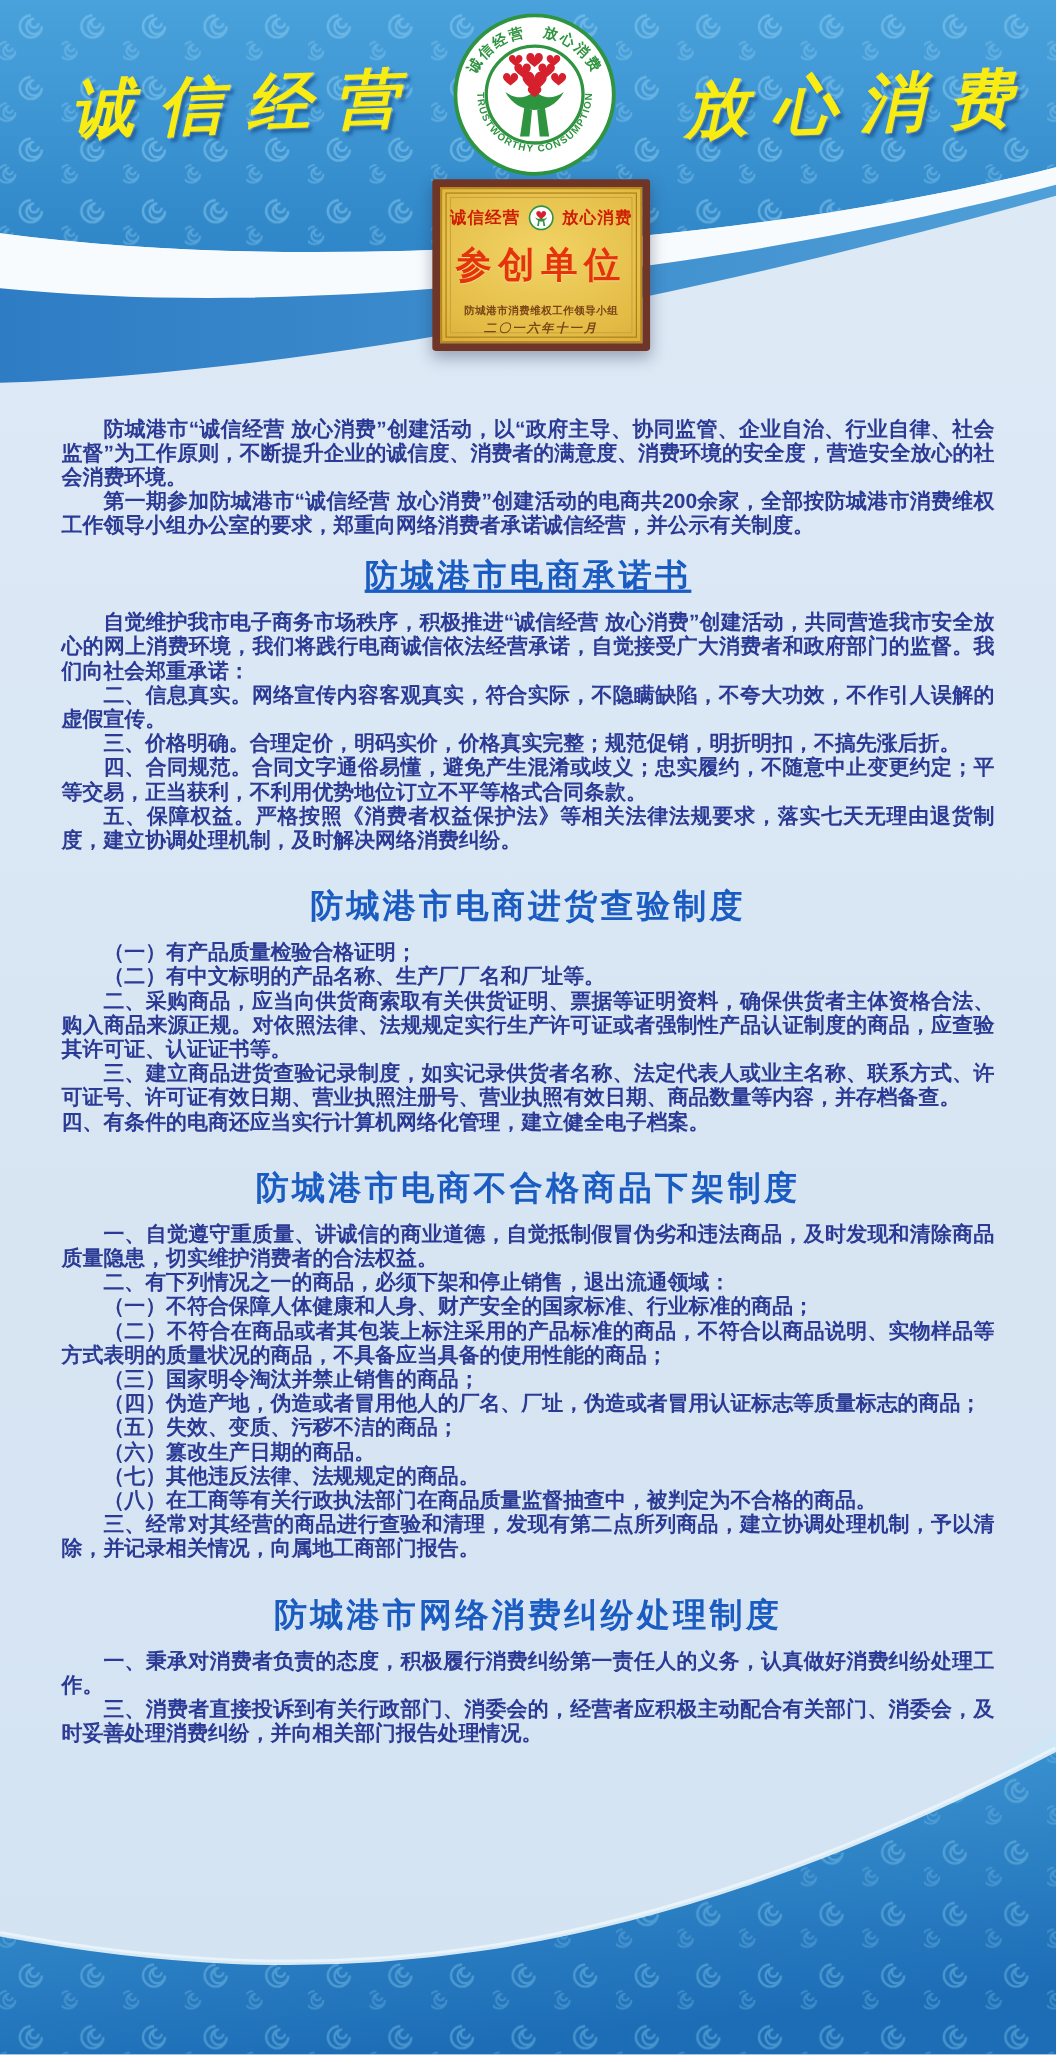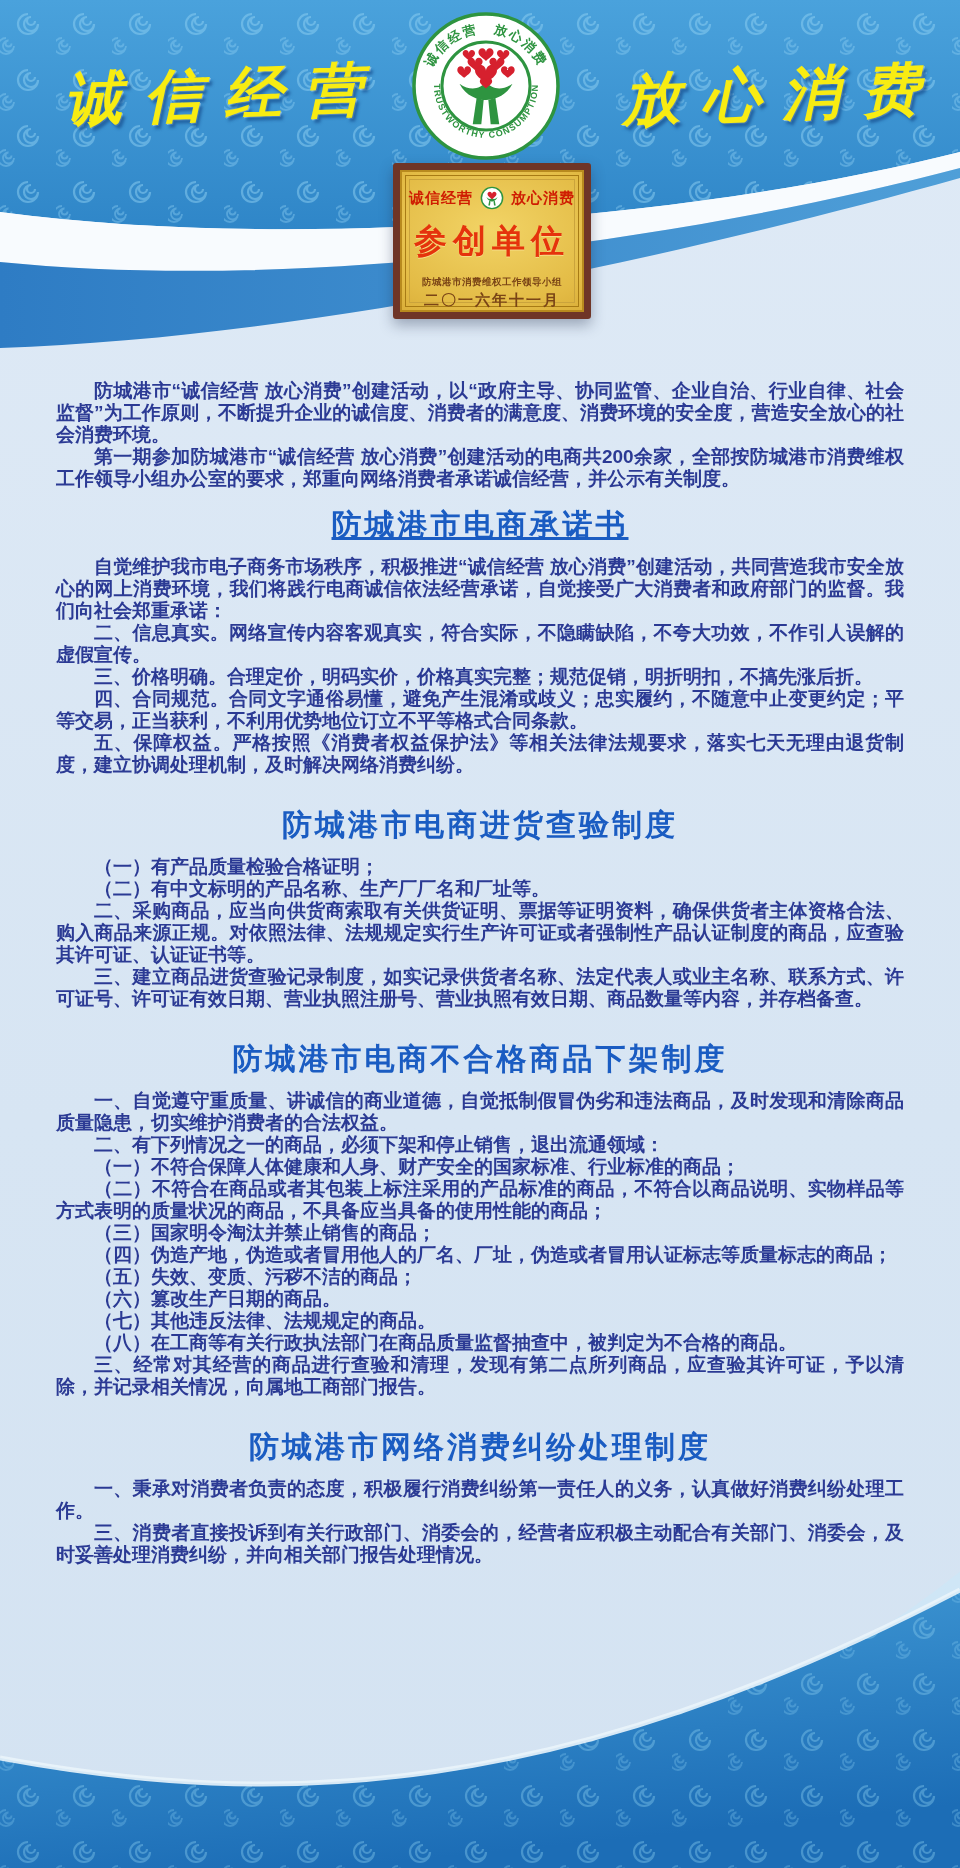--- a/index.html
+++ b/index.html
@@ -30,21 +30,21 @@
     box-shadow:0 6px 14px rgba(30,40,70,.35), inset 0 0 0 2px #b88a1e;
   }
   .plaque-frame { position:absolute; inset:5px; border:1px solid #a87b14; pointer-events:none; }
   .plaque-frame::after { content:""; position:absolute; inset:3px; border:1px solid #caa33c; }
   .plaque-body { position:relative; height:100%; display:flex; flex-direction:column; align-items:center; }
   .plaque-row { display:flex; align-items:center; justify-content:center; gap:7px; margin-top:16px;
     color:#cf1d02; font-weight:bold; font-size:15px; letter-spacing:1px; }
   .plaque-main { margin-top:9px; font-size:33px; font-weight:bold; color:#e5330c; letter-spacing:6px;
     text-shadow:0 1px 0 #f6dd87; }
   .plaque-issuer { margin-top:12px; font-size:9.5px; font-weight:bold; color:#7a4416; letter-spacing:.5px; }
-  .plaque-date { margin-top:2px; font-size:15px; font-weight:bold; color:#7a4416; letter-spacing:2px; }
+  .plaque-date { margin-top:2px; font-size:11px; font-weight:bold; color:#7a4416; letter-spacing:2px;font-style:italic; }
 
   .content {
     position:absolute; top:0; left:0; right:0; z-index:2;
     padding:380px 56px 0 56px; box-sizing:border-box;
     color:#2b3a94; font-size:19px; line-height:22px; font-weight:bold;
   }
   .content p.body { margin:0; text-indent:2em; text-align:justify; }
   .content p.body.no-indent { text-indent:0; }
   .sec-title {
     margin:30px 0 12px; font-size:30px; line-height:38px; font-weight:bold;
@@ -143,33 +143,34 @@
     <p class="body">二、信息真实。网络宣传内容客观真实，符合实际，不隐瞒缺陷，不夸大功效，不作引人误解的虚假宣传。</p>
     <p class="body">三、价格明确。合理定价，明码实价，价格真实完整；规范促销，明折明扣，不搞先涨后折。</p>
     <p class="body">四、合同规范。合同文字通俗易懂，避免产生混淆或歧义；忠实履约，不随意中止变更约定；平等交易，正当获利，不利用优势地位订立不平等格式合同条款。</p>
     <p class="body">五、保障权益。严格按照《消费者权益保护法》等相关法律法规要求，落实七天无理由退货制度，建立协调处理机制，及时解决网络消费纠纷。</p>
 
     <h2 class="sec-title">防城港市电商进货查验制度</h2>
     <p class="body">（一）有产品质量检验合格证明；</p>
     <p class="body">（二）有中文标明的产品名称、生产厂厂名和厂址等。</p>
     <p class="body">二、采购商品，应当向供货商索取有关供货证明、票据等证明资料，确保供货者主体资格合法、购入商品来源正规。对依照法律、法规规定实行生产许可证或者强制性产品认证制度的商品，应查验其许可证、认证证书等。</p>
     <p class="body">三、建立商品进货查验记录制度，如实记录供货者名称、法定代表人或业主名称、联系方式、许可证号、许可证有效日期、营业执照注册号、营业执照有效日期、商品数量等内容，并存档备查。</p>
+    <p class="body no-indent">四、有条件的电商还应当实行计算机网络化管理，建立健全电子档案。</p>
 
     <h2 class="sec-title">防城港市电商不合格商品下架制度</h2>
     <p class="body">一、自觉遵守重质量、讲诚信的商业道德，自觉抵制假冒伪劣和违法商品，及时发现和清除商品质量隐患，切实维护消费者的合法权益。</p>
     <p class="body">二、有下列情况之一的商品，必须下架和停止销售，退出流通领域：</p>
     <p class="body">（一）不符合保障人体健康和人身、财产安全的国家标准、行业标准的商品；</p>
     <p class="body">（二）不符合在商品或者其包装上标注采用的产品标准的商品，不符合以商品说明、实物样品等方式表明的质量状况的商品，不具备应当具备的使用性能的商品；</p>
     <p class="body">（三）国家明令淘汰并禁止销售的商品；</p>
     <p class="body">（四）伪造产地，伪造或者冒用他人的厂名、厂址，伪造或者冒用认证标志等质量标志的商品；</p>
     <p class="body">（五）失效、变质、污秽不洁的商品；</p>
     <p class="body">（六）篡改生产日期的商品。</p>
     <p class="body">（七）其他违反法律、法规规定的商品。</p>
     <p class="body">（八）在工商等有关行政执法部门在商品质量监督抽查中，被判定为不合格的商品。</p>
-    <p class="body">三、经常对其经营的商品进行查验和清理，发现有第二点所列商品，应查验其许可证，予以清除，并记录相关情况，向属地工商部门报告。</p>
+    <p class="body">三、经常对其经营的商品进行查验和清理，发现有第二点所列商品，建立协调处理机制，予以清除，并记录相关情况，向属地工商部门报告。</p>
 
     <h2 class="sec-title">防城港市网络消费纠纷处理制度</h2>
     <p class="body">一、秉承对消费者负责的态度，积极履行消费纠纷第一责任人的义务，认真做好消费纠纷处理工作。</p>
     <p class="body">三、消费者直接投诉到有关行政部门、消委会的，经营者应积极主动配合有关部门、消委会，及时妥善处理消费纠纷，并向相关部门报告处理情况。</p>
   </div>
 
   <svg class="footer-art" width="960" height="320" viewBox="0 0 960 320">
     <defs>
       <pattern id="swFoot" width="56" height="56" patternUnits="userSpaceOnUse">
         <path d="M28,14a10,10 0 1,0 10,10a7,7 0 1,1 -7,-7a4,4 0 1,0 4,4" fill="none" stroke="#7cc3ea" stroke-width="2.2" opacity="0.45"></path>

